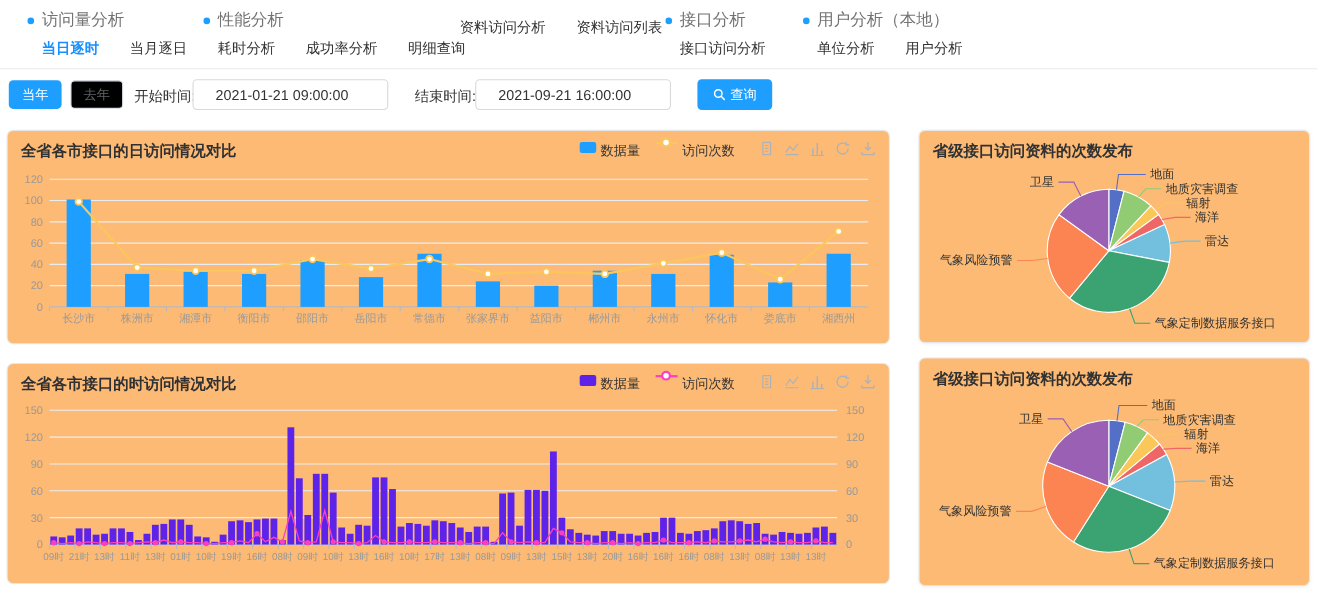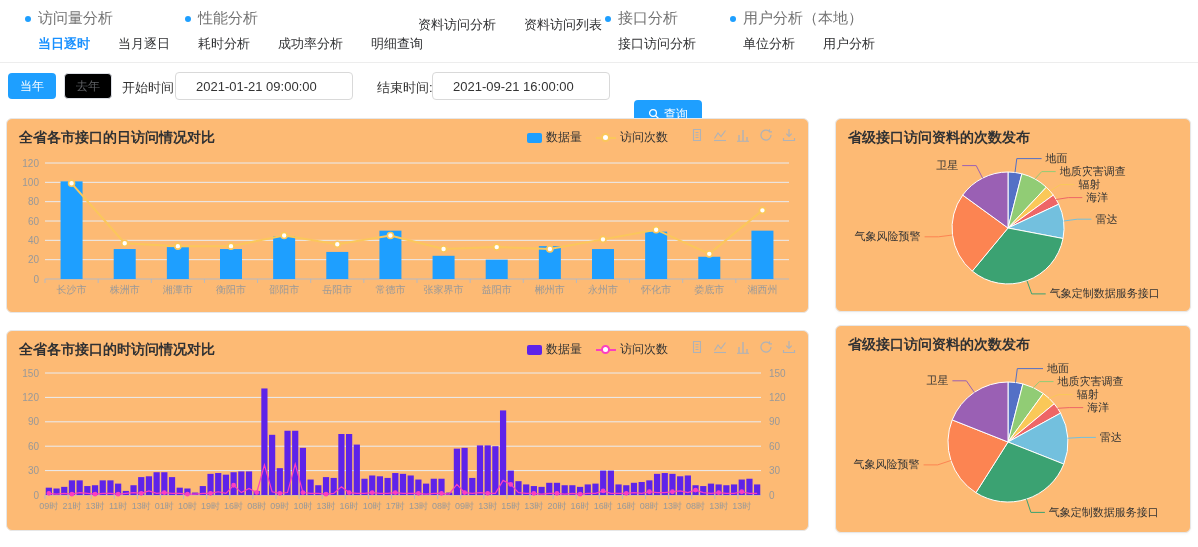--- a/index.html
+++ b/index.html
@@ -21,31 +21,31 @@
   .btn.plain{background:#000000;color:#606266;border:1px solid #dcdfe6;}
   #btn-year{position:absolute;left:8px;top:11px;width:48px;height:26px;}
   #btn-lastyear{position:absolute;left:64px;top:11px;width:48px;height:26px;}
   .flabel{position:absolute;top:17px;font-size:13px;color:#333;}
   #lbl-start{left:122px;}
   #lbl-end{left:377px;}
   .tinput{position:absolute;top:10px;box-sizing:border-box;width:178px;height:28px;border:1px solid #d9d9d9;
           border-radius:4px;padding:0 20px;font-size:13px;color:#333;font-family:inherit;outline:none;}
   #inp-start{left:175px;}
   #inp-end{left:432px;}
-  #btn-search{position:absolute;left:634px;top:10px;width:68px;height:28px;gap:4px;margin-top:28px;}
+  #btn-search{position:absolute;left:634px;top:10px;width:68px;height:28px;gap:4px;}
   
   .panel{position:absolute;box-sizing:border-box;background:#fdba74;border:1px solid #e7e7e7;border-radius:6px;}
   .panel-daily{left:6px;top:118px;width:803px;height:195px;}
   .panel-hourly{left:6px;top:330px;width:803px;height:201px;}
   .panel-pie1{left:835px;top:118px;width:356px;height:194px;box-shadow:0 1px 3px rgba(0,0,0,.04);}
   .panel-pie2{left:835px;top:325px;width:356px;height:208px;box-shadow:0 1px 3px rgba(0,0,0,.04);}
   .panel-head{position:relative;height:34px;}
   .ptitle{position:absolute;left:12px;top:10px;font-size:14px;font-weight:bold;color:#303133;}
   .legend{position:absolute;left:520px;top:10px;display:flex;align-items:center;gap:14px;font-size:12px;color:#333;}
-  .lg-item{display:flex;align-items:center;gap:4px;cursor:pointer;}
+  .lg-item{display:flex;gap:4px;cursor:pointer;}
   .lgsw{display:inline-block;width:15px;height:10px;border-radius:2px;}
   .lgline{display:inline-block;position:relative;width:20px;height:2px;vertical-align:middle;}
   .lgdot{position:absolute;left:5px;top:-4px;width:5px;height:5px;border:2.5px solid;border-radius:50%;background:#fff;}
   .toolbox{position:absolute;right:12px;top:9px;display:flex;gap:9px;}
   .toolbox svg{cursor:pointer;}
   .chart-svg{display:block;}
 </style>
 </head>
 <body>
 

